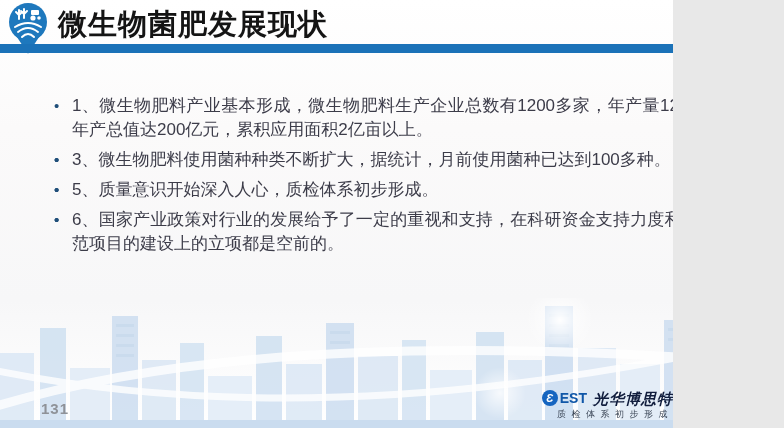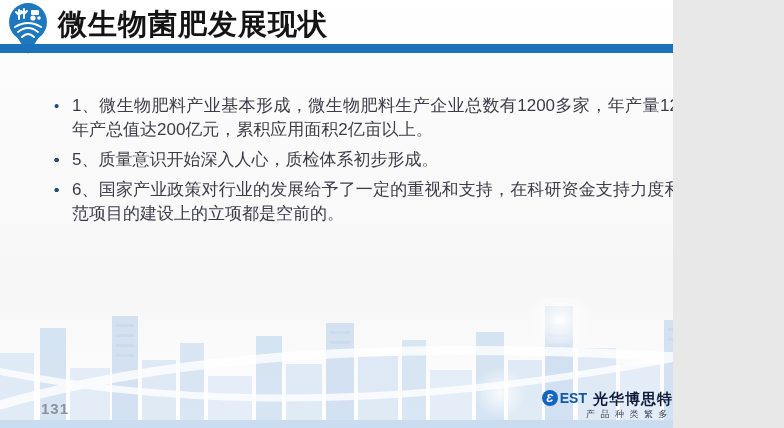--- a/index.html
+++ b/index.html
@@ -62,21 +62,21 @@
     display:inline-flex;align-items:center;justify-content:center;
     width:16px;height:16px;border-radius:50%;
     background:#1565c0;color:#ffffff;
     font-size:11px;font-weight:700;font-style:italic;
   }
   .logo-latin{
     font-size:14px;font-weight:800;
     color:#1057a8;letter-spacing:0;margin-right:4px;
   }
   .logo-cn{
-    font-size:15px;font-weight:700;color:#111d3d;letter-spacing:1px;
+    font-size:15px;font-weight:700;color:#111d3d;letter-spacing:1px;font-style:italic;
   }
   .logo-sub{
     margin-top:4px;
     font-size:9px;color:#3a4burned55;color:#3a4555;
     letter-spacing:5.5px;text-indent:3px;white-space:nowrap;
   }
 </style>
 </head>
 <body>
 
@@ -166,20 +166,21 @@
     <ul>
       <li class="item">
         <span class="bullet">•</span>
         <span>1、微生物肥料产业基本形成，微生物肥料生产企业总数有1200多家，年产量1200万吨，年产总值达200亿元，累积应用面积2亿亩以上。</span>
       </li>
       <li class="item">
         <span class="bullet">•</span>
       </li>
       <li class="item">
         <span class="bullet">•</span>
+        <span>3、微生物肥料使用菌种种类不断扩大，据统计，月前使用菌种已达到100多种。</span>
       </li>
       <li class="item">
         <span class="bullet">•</span>
       </li>
       <li class="item">
         <span class="bullet">•</span>
         <span>5、质量意识开始深入人心，质检体系初步形成。</span>
       </li>
       <li class="item">
         <span class="bullet">•</span>
@@ -192,17 +193,17 @@
   </div>
 
   <div class="footer">
     <div class="page-number">131</div>
     <div class="logo">
       <div class="logo-row">
         <span class="logo-mark">Ɛ</span>
         <span class="logo-latin">EST</span>
         <span class="logo-cn">光华博思特</span>
       </div>
-      <div class="logo-sub">产品种类繁多</div>
+      <div class="logo-sub">质检体系初步形成</div>
     </div>
   </div>
 
 </div>
 
 </body></html>

